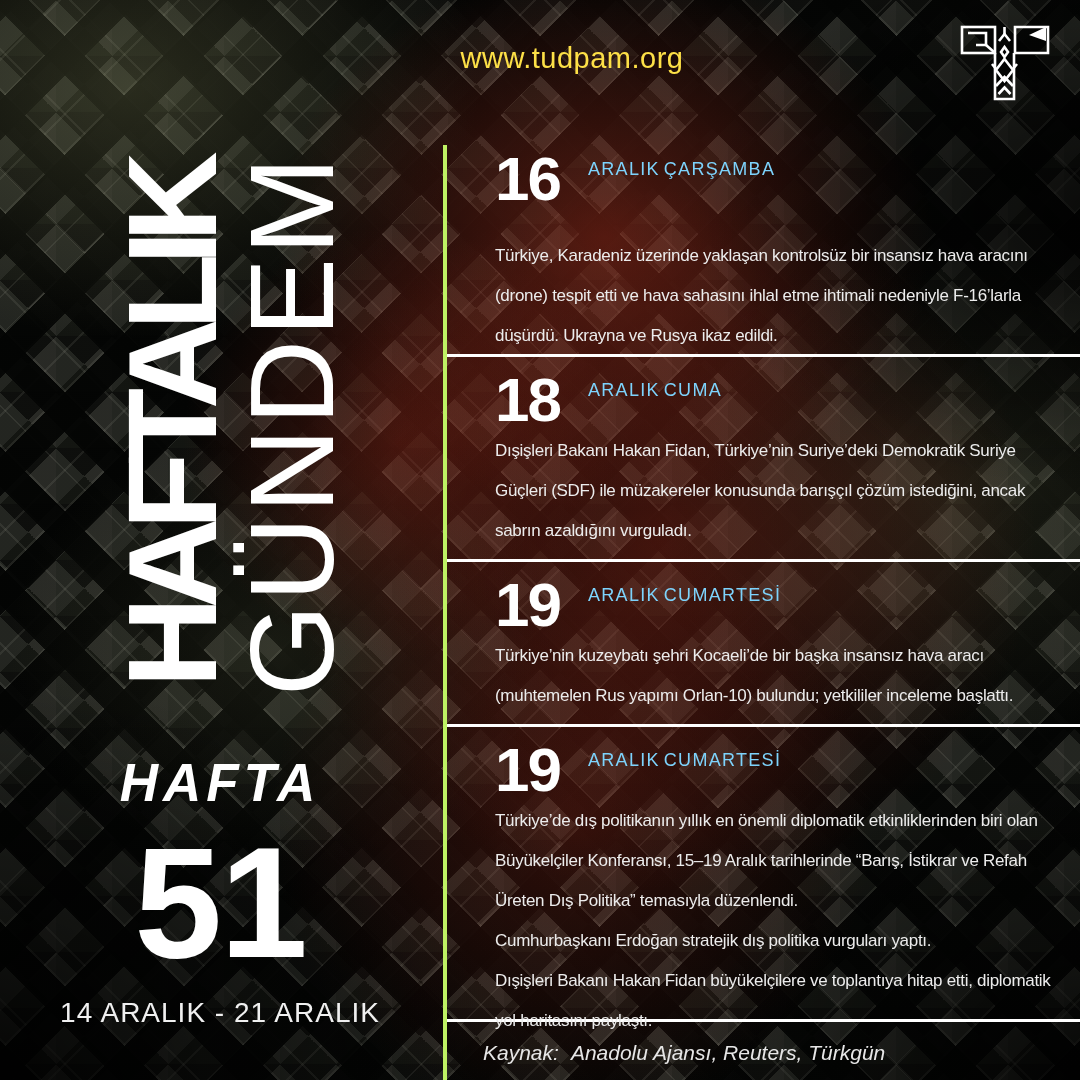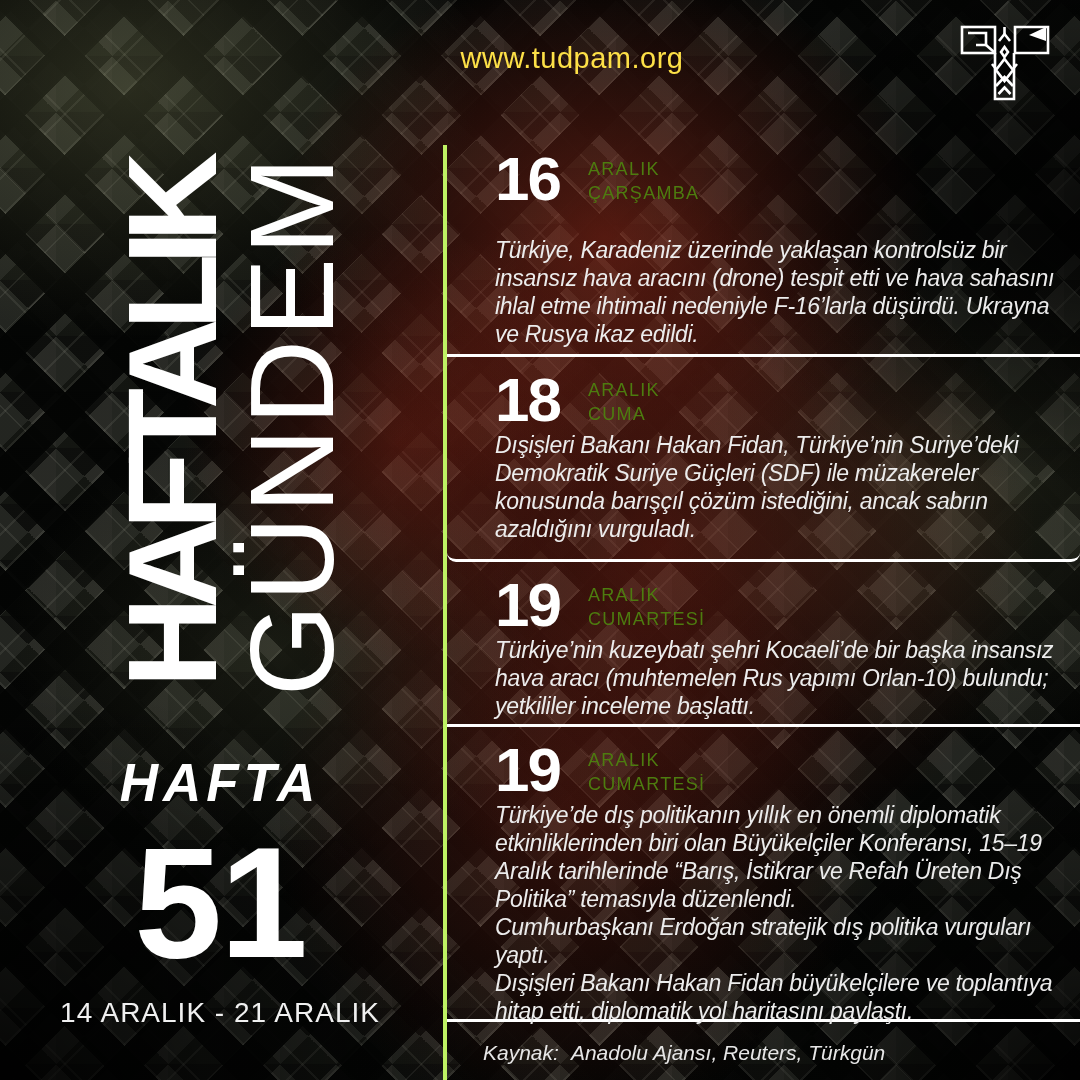--- a/index.html
+++ b/index.html
@@ -58,30 +58,30 @@
   .week-number{font-size:158px;font-weight:700;line-height:1;margin-top:10px;letter-spacing:-2px;}
   .date-range{margin-top:16px;font-size:28px;letter-spacing:1px;color:#f0f0f0;}
   
   .agenda{
     position:absolute;left:443px;top:145px;width:637px;height:935px;
     border-left:4px solid #bef264;box-sizing:border-box;
   }
   .entry{box-sizing:border-box;border-bottom:3px solid #fff;padding:14px 24px 0 48px;}
   .entry.first{padding-top:5px;}
   .e1{height:212px;}
-  .e2{height:205px;border-radius:9px;}
+  .e2{height:205px;}
   .e3{height:165px;}
   .e4{height:295px;}
   .day-row{display:flex;align-items:flex-start;gap:28px;}
   .day-num{font-size:62px;font-weight:700;line-height:58px;letter-spacing:-2px;color:#fff;}
-  .day-label{display:flex;flex-direction:column;gap:4px;margin-top:9px;
-    font-size:18px;line-height:20px;letter-spacing:1.3px;color:#4d7c0f;}
+  .day-label{display:flex;gap:4px;margin-top:9px;
+    font-size:18px;line-height:20px;letter-spacing:1.3px;color:#7dd3fc;}
   .entry-text{
-    margin-top:2px;font-size:23px;line-height:28px;letter-spacing:-0.3px;
-    color:#ececec;white-space:pre-line;max-width:570px;font-style:italic;
+    margin-top:2px;font-size:17px;line-height:40px;letter-spacing:-0.3px;
+    color:#ececec;white-space:pre-line;max-width:570px;
   }
   .entry.first .entry-text{margin-top:28px;}
   .source-row{
     box-sizing:border-box;height:64px;border-bottom:3px solid #fff;
     display:flex;align-items:center;gap:12px;padding-left:36px;
     font-style:italic;font-size:21px;color:#e6e6e6;
   }
 </style>
 </head>
 <body>

